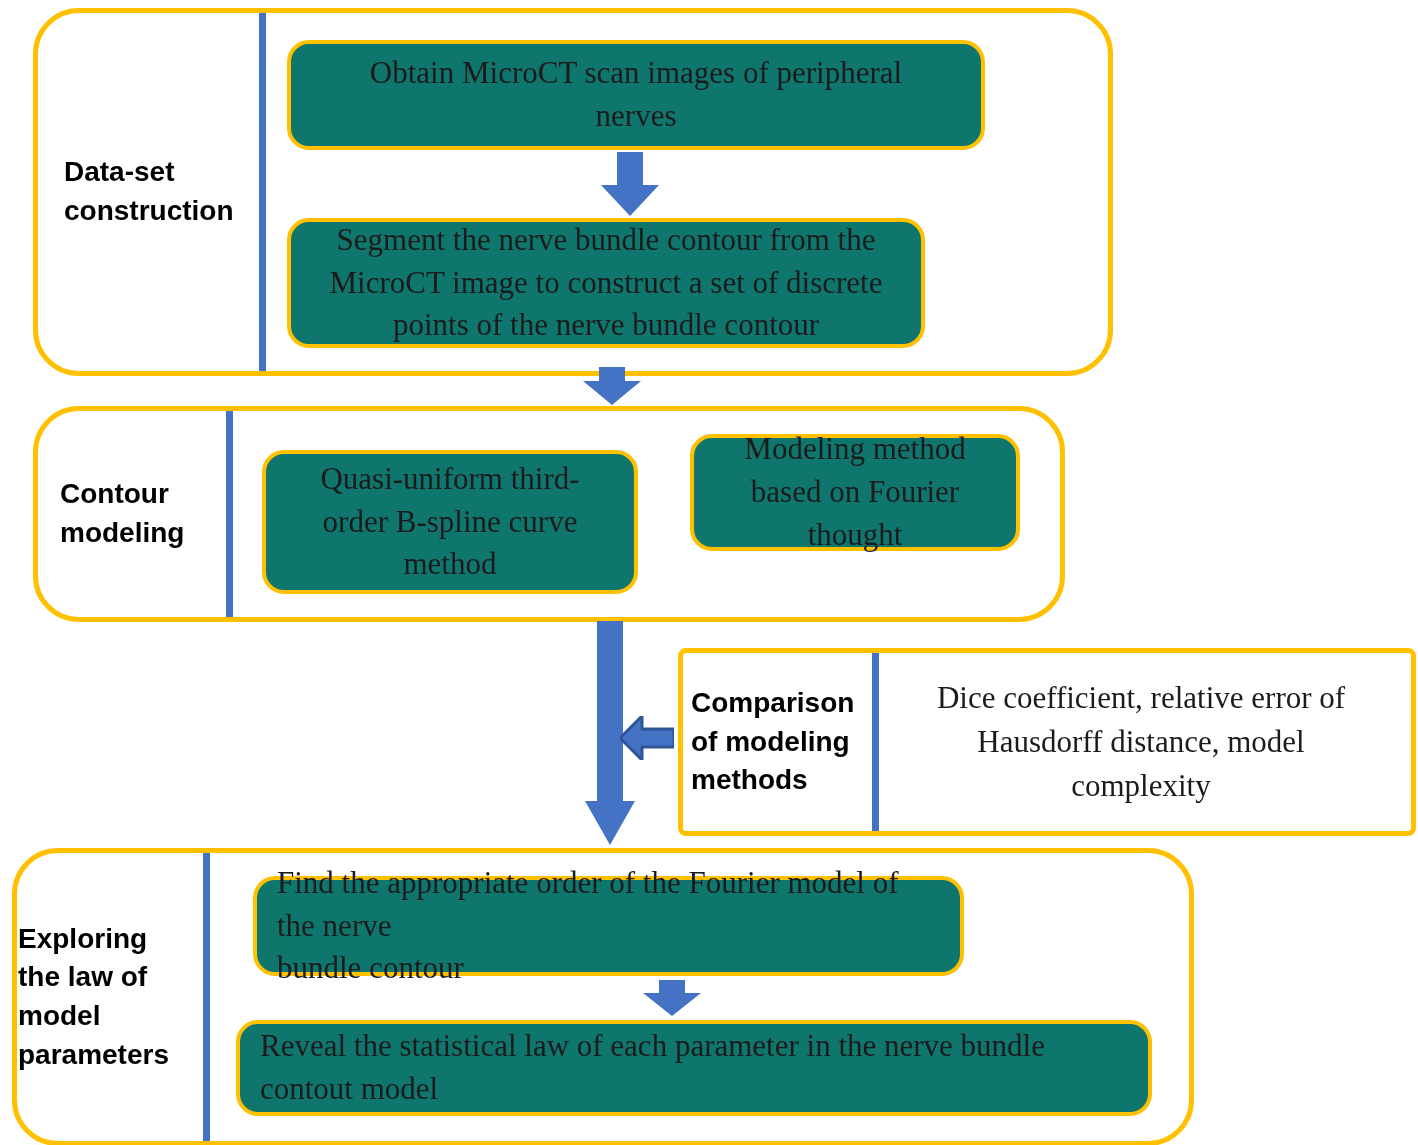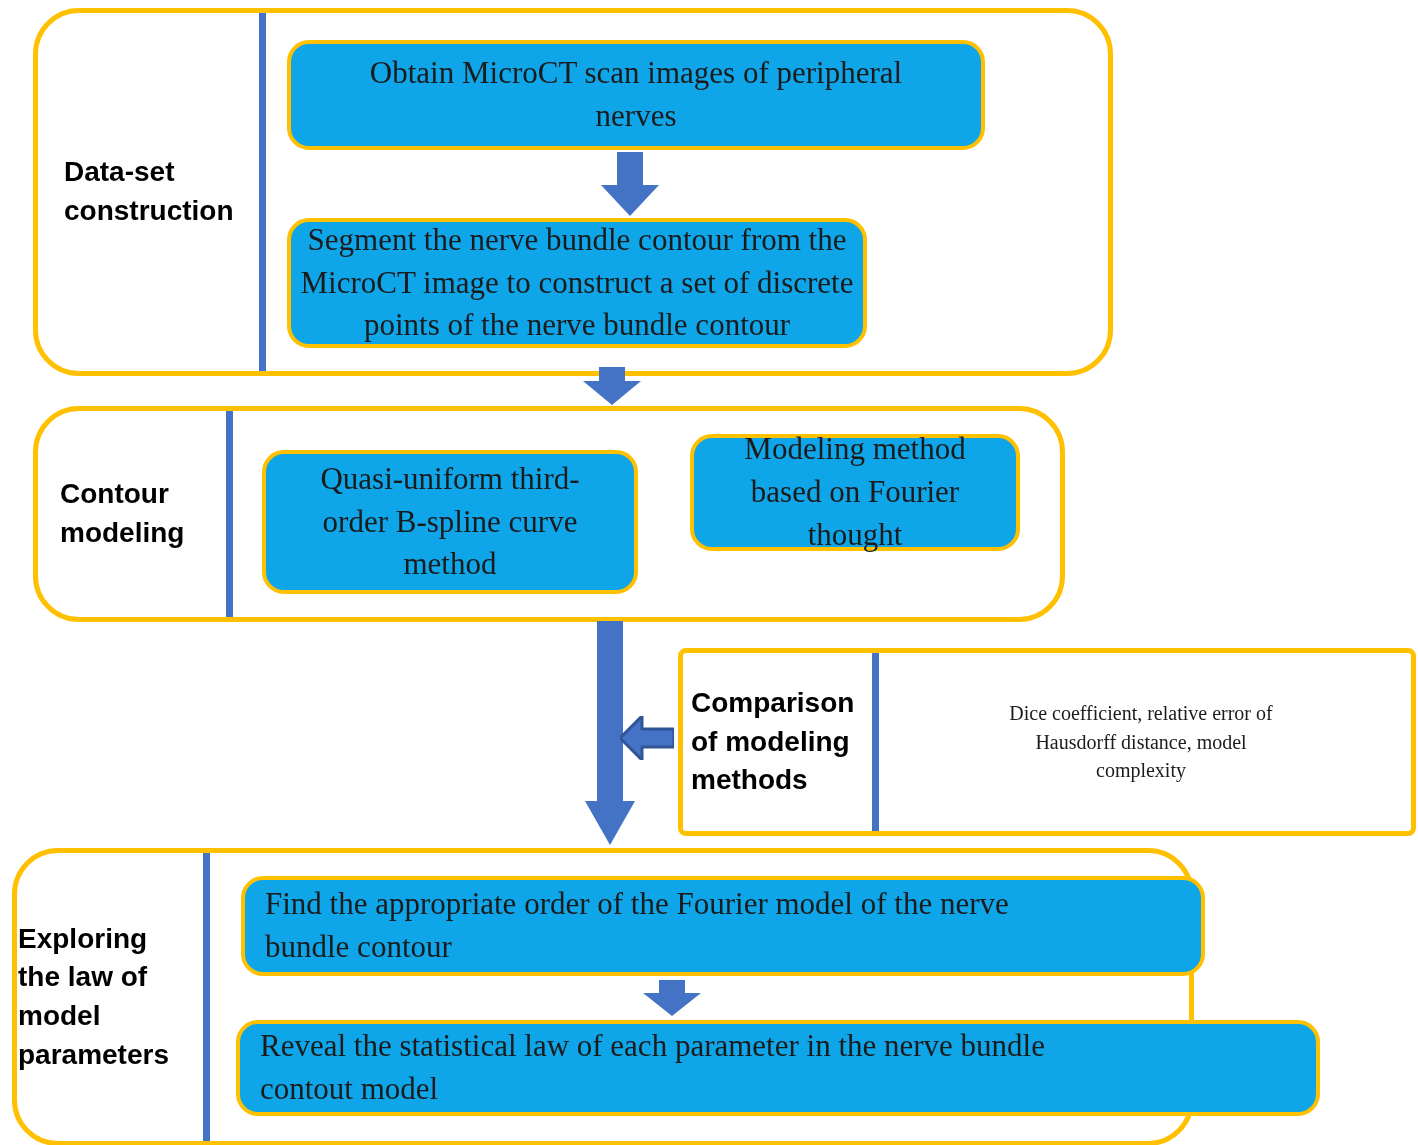--- a/index.html
+++ b/index.html
@@ -20,42 +20,42 @@
   .divider{
     position:absolute;top:0;bottom:0;width:7px;background:var(--blue);
   }
   .glabel{
     position:absolute;left:0;top:0;bottom:0;display:flex;align-items:center;
     font-weight:700;font-size:28px;line-height:1.38;color:#000;
     white-space:pre-line;box-sizing:border-box;
   }
   
   .node{
-    position:absolute;border:4px solid var(--gold);border-radius:22px;background:#0ea5e9;
+    position:absolute;border:4px solid var(--gold);border-radius:22px;background:#0f766e;
     display:flex;align-items:center;justify-content:center;text-align:center;
     font-family:"Liberation Serif","DejaVu Serif",serif;font-size:31px;line-height:1.38;
     color:var(--ink);white-space:pre-line;box-sizing:border-box;
   }
   .node.left{justify-content:flex-start;text-align:left;padding:0 20px;}
   .freetext{
     position:absolute;display:flex;align-items:center;justify-content:center;text-align:center;
-    font-family:"Liberation Serif","DejaVu Serif",serif;font-size:20px;line-height:1.42;
+    font-family:"Liberation Serif","DejaVu Serif",serif;font-size:31px;line-height:1.42;
     color:var(--ink);white-space:pre-line;
   }
   .arrow{position:absolute;display:block;}
   .arrow polygon{fill:var(--blue);}
   .arrow.outlined polygon{fill:var(--blue);stroke:var(--blue_dark);stroke-width:3;stroke-linejoin:round;}
 
   
   #g1{left:33px;top:8px;width:1070px;height:358px;}
   #g1 .divider{left:221px;}
   #g1 .glabel{width:221px;padding-left:26px;}
   #boxA{left:249px;top:27px;width:698px;height:110px;}
   #arrA{left:563px;top:139px;}
-  #boxB{left:249px;top:205px;width:580px;height:130px;}
+  #boxB{left:249px;top:205px;width:638px;height:130px;}
 
   #arrB{left:583px;top:367px;}
 
   
   #g2{left:33px;top:406px;width:1022px;height:206px;}
   #g2 .divider{left:188px;}
   #g2 .glabel{width:188px;padding-left:22px;}
   #boxC{left:224px;top:23px;width:376px;height:144px;margin-top:16px;}
   #boxD{left:652px;top:23px;width:330px;height:117px;}
 
@@ -65,23 +65,23 @@
   
   #g3{left:678px;top:648px;width:728px;height:178px;border-radius:8px;}
   #g3 .divider{left:189px;}
   #g3 .glabel{width:189px;padding-left:8px;}
   #text3{left:196px;right:8px;top:0;bottom:0;}
 
   
   #g4{left:12px;top:848px;width:1172px;height:288px;}
   #g4 .divider{left:186px;}
   #g4 .glabel{width:186px;padding-left:1px;}
-  #boxE{left:224px;top:23px;width:964px;height:100px;}
+  #boxE{left:236px;top:23px;width:711px;height:100px;}
   #arrE{left:626px;top:127px;}
-  #boxF{left:219px;top:167px;width:1084px;height:96px;}
+  #boxF{left:219px;top:167px;width:916px;height:96px;}
 </style>
 </head>
 <body>
 
 <div class="canvas">
 
   <section class="group" id="g1">
     <div class="glabel">Data-set
 construction</div>
     <div class="divider"></div>

